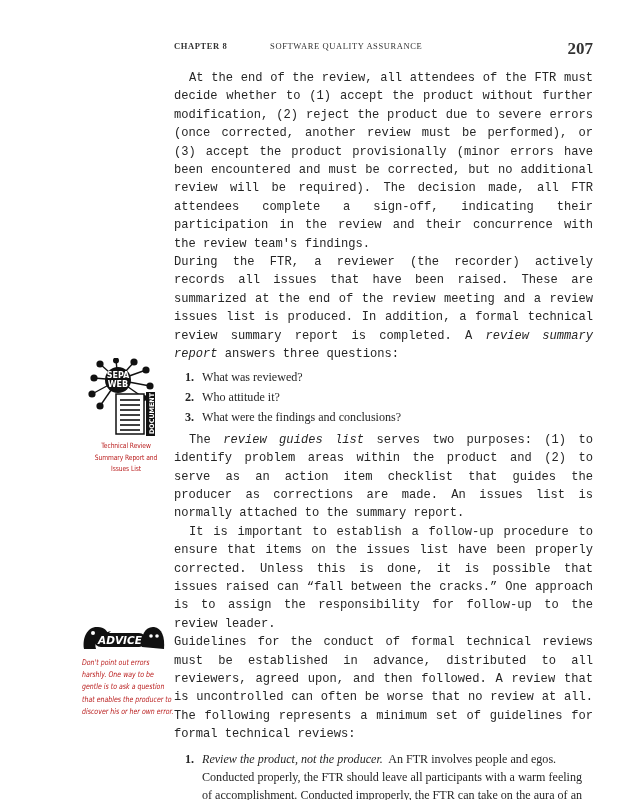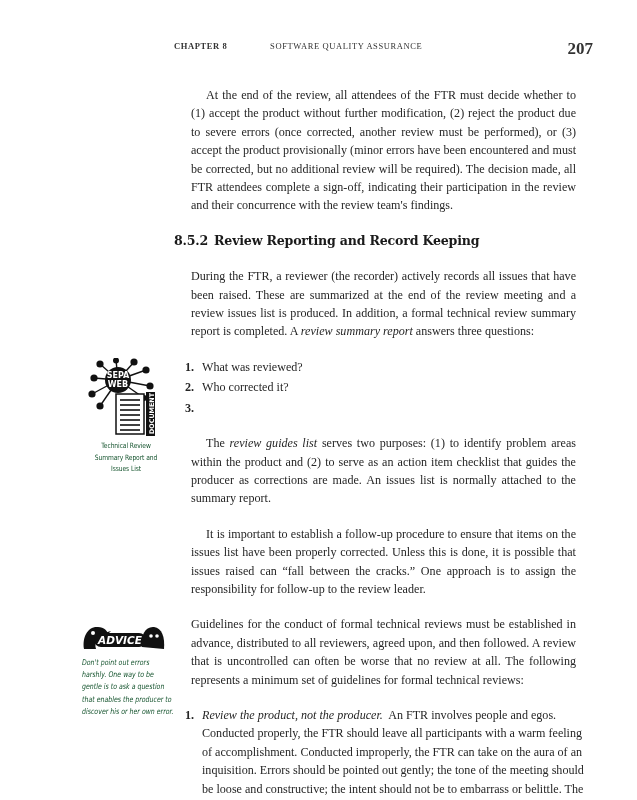--- a/index.html
+++ b/index.html
@@ -5,68 +5,66 @@
   html, body { margin: 0; padding: 0; background: #ffffff; }
   body { width: 637px; height: 800px; position: relative; overflow: hidden;
          font-family: "DejaVu Serif", "Liberation Serif", serif; color: #222; }
   .running-head { position: absolute; left: 174px; top: 41px; width: 419px; height: 14px;
                   font-family: "Liberation Serif", serif; font-size: 8.5px; letter-spacing: 0.6px; color: #333; }
   .running-head .chap { font-weight: bold; }
   .running-head .title { margin-left: 8px; padding-left: 32px; }
   .running-head .pageno { position: absolute; right: 0; top: -2px; font-weight: bold; font-size: 17px; letter-spacing: 0; }
   .body { position: absolute; left: 174px; top: 69px; width: 419px;
           font-family: "Liberation Serif", serif; font-size: 12.1px; line-height: 18.4px; color: #262626; }
-  p { margin: 17px; text-align: justify; }
+  p { margin: 0; text-align: justify; font-family: Liberation Mono, monospace; }
   p.ind { text-indent: 15px; }
   h2 { margin: 15px 0 3px 0; font-size: 12.6px; font-weight: bold; font-family: "DejaVu Serif", serif; color: #1a1a1a; letter-spacing: -0.2px; }
   h2 .num { margin-right: 6px; }
   ol.q { list-style: none; margin: 4px 0 4px 0; padding: 0; }
   ol.q li { display: flex; margin-bottom: 2px; }
   ol.q li .n { width: 28px; text-align: right; padding-right: 8px; font-weight: bold; flex: none; box-sizing: border-box; }
   ol.g { list-style: none; margin: 6px 0 0 0; padding: 0; }
   ol.g li { display: flex; }
   ol.g li .n { width: 28px; text-align: right; padding-right: 8px; font-weight: bold; flex: none; box-sizing: border-box; }
   ol.g li .t { text-align: left; }
   em { font-style: italic; }
-  .margin-note { position: absolute; font-family: "DejaVu Sans", sans-serif; color: #14532d; }
+  .margin-note { position: absolute; font-family: "DejaVu Sans", sans-serif; color: #b91c1c; }
   .webref { left: 78px; top: 358px; width: 96px; text-align: center; }
   .webref svg { display: block; margin: 0 auto; }
   .webref .cap { font-size: 7.3px; line-height: 11.5px; transform: scaleX(0.82); letter-spacing: -0.1px; margin-top: 2px; }
   .advice { left: 80px; top: 623px; width: 92px; }
   .advice svg { display: block; }
   .advice .txt { font-size: 7.8px; line-height: 12.2px; font-style: italic; transform: scaleX(0.8); transform-origin: left top; width: 115px; margin-top: 6px; margin-left: 2px; }
 </style>
 </head>
 <body>
 
 <div class="running-head">
   <span class="chap">CHAPTER 8</span>
   <span class="title">SOFTWARE QUALITY ASSURANCE</span>
   <span class="pageno">207</span>
 </div>
 
 <div class="body">
   <p class="ind">At the end of the review, all attendees of the FTR must decide whether to (1) accept the product without further modification, (2) reject the product due to severe errors (once corrected, another review must be performed), or (3) accept the product provisionally (minor errors have been encountered and must be corrected, but no additional review will be required). The decision made, all FTR attendees complete a sign-off, indicating their participation in the review and their concurrence with the review team's findings.</p>
 
-  <h2>
-    <span class="num">8.5.2</span><span>Review Reporting and Record Keeping</span>
-  </h2>
   <p><span>During the FTR, a reviewer (the recorder) actively records all issues that have been raised. These are summarized at the end of the review meeting and a review issues list is produced. In addition, a formal technical review summary report is completed. A </span><em>review summary report</em><span> answers three questions:</span></p>
 
   <ol class="q">
     <li>
         <span class="n">1.</span>
         <span>What was reviewed?</span>
       </li>
     <li>
         <span class="n">2.</span>
-        <span>Who corrected it?</span>
+        <span>Who attitude it?</span>
       </li>
     <li>
         <span class="n">3.</span>
+        <span>What were the findings and conclusions?</span>
       </li>
   </ol>
 
   <p class="ind"><span>The </span><em>review guides list</em><span> serves two purposes: (1) to identify problem areas within the product and (2) to serve as an action item checklist that guides the producer as corrections are made. An issues list is normally attached to the summary report.</span></p>
   <p class="ind">It is important to establish a follow-up procedure to ensure that items on the issues list have been properly corrected. Unless this is done, it is possible that issues raised can “fall between the cracks.” One approach is to assign the responsibility for follow-up to the review leader.</p>
 
   <p>Guidelines for the conduct of formal technical reviews must be established in advance, distributed to all reviewers, agreed upon, and then followed. A review that is uncontrolled can often be worse that no review at all. The following represents a minimum set of guidelines for formal technical reviews:</p>
 
   <ol class="g">
     <li>

